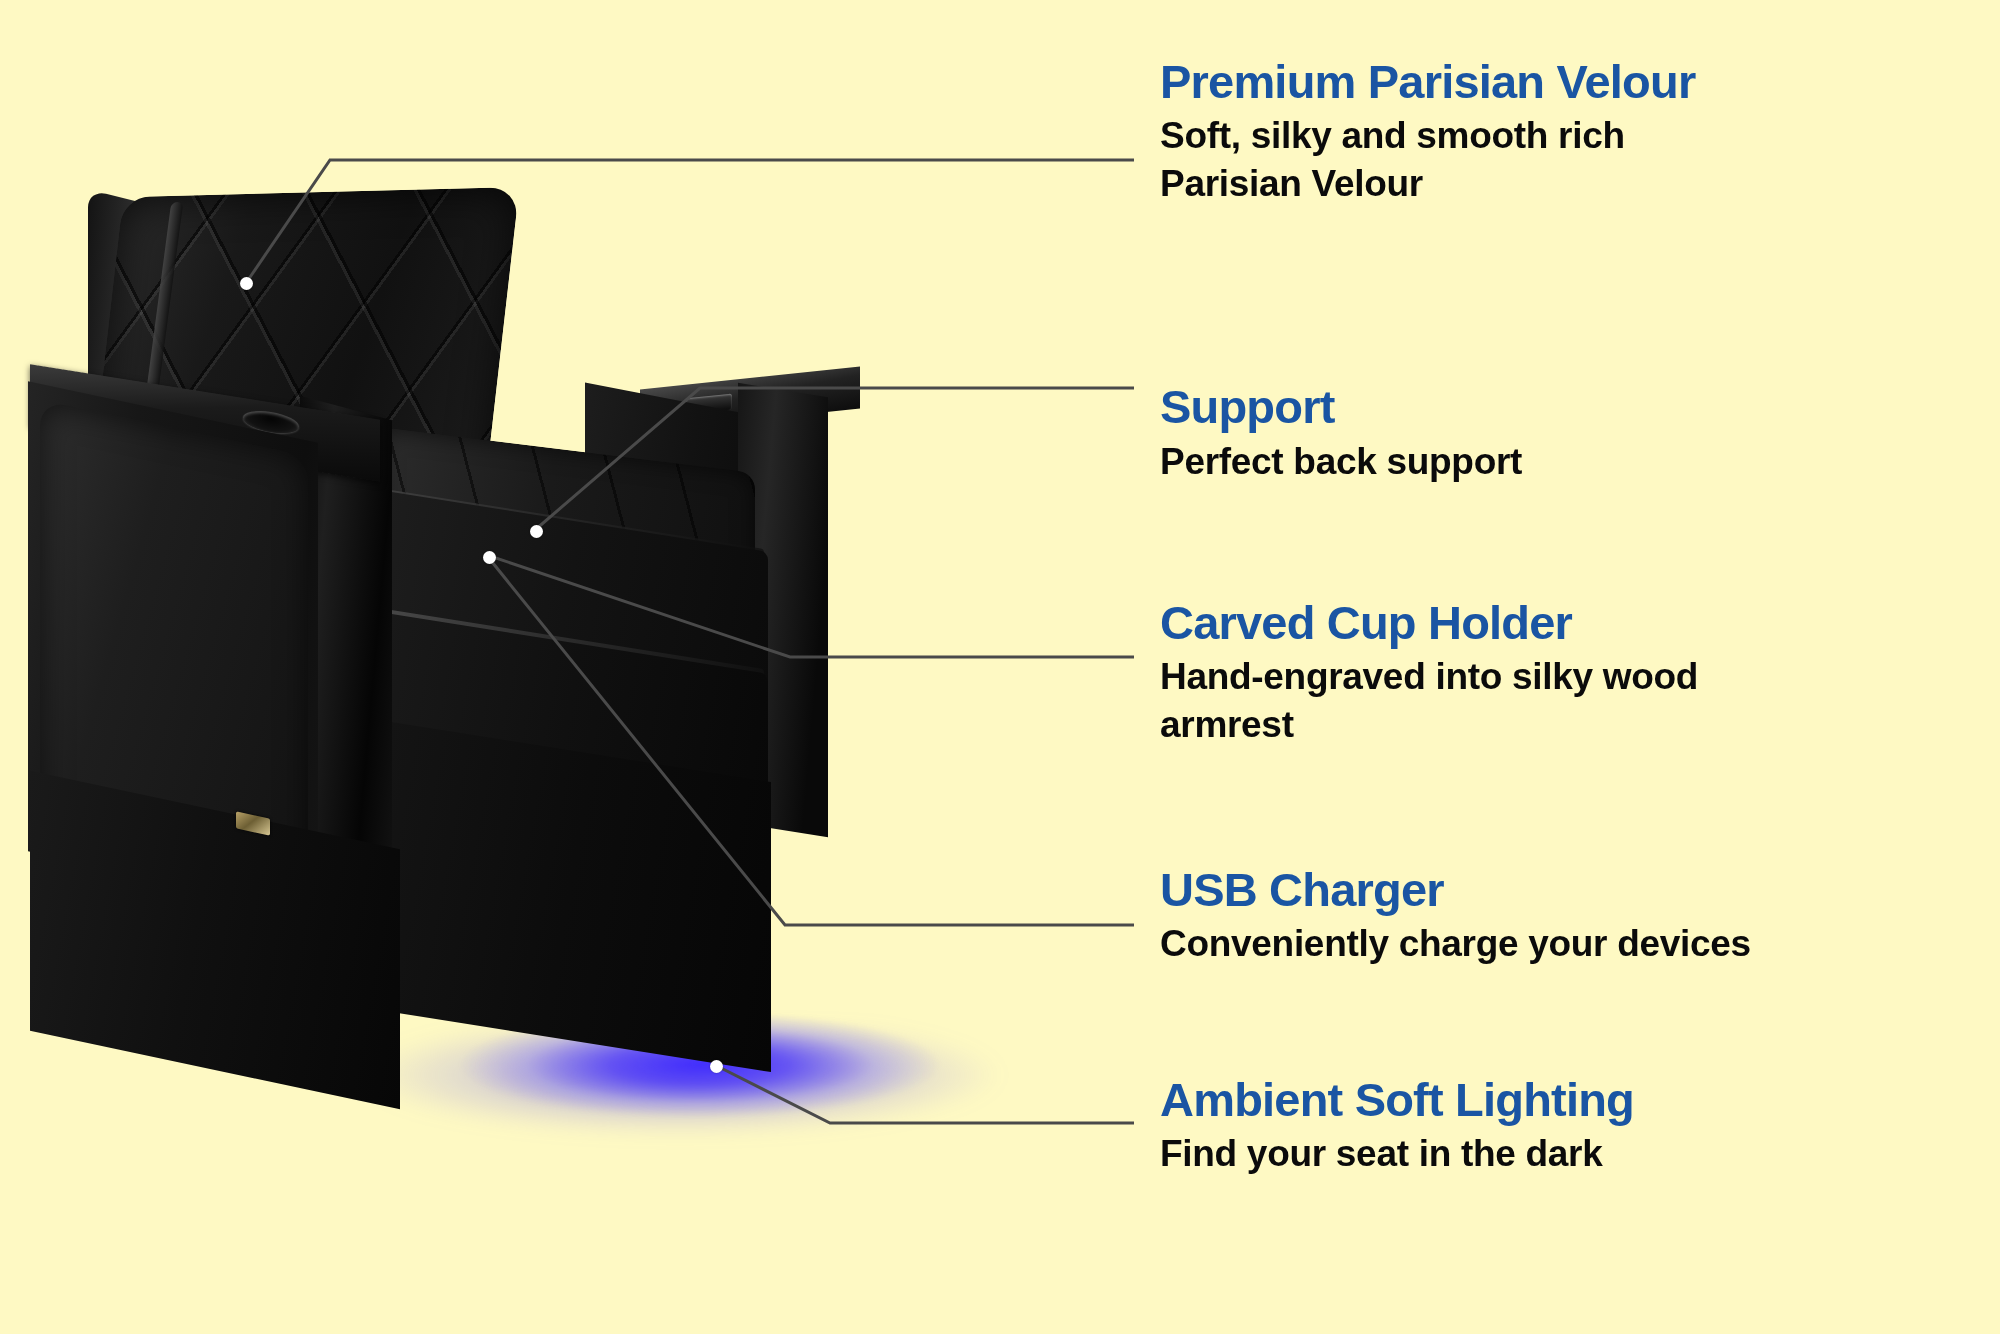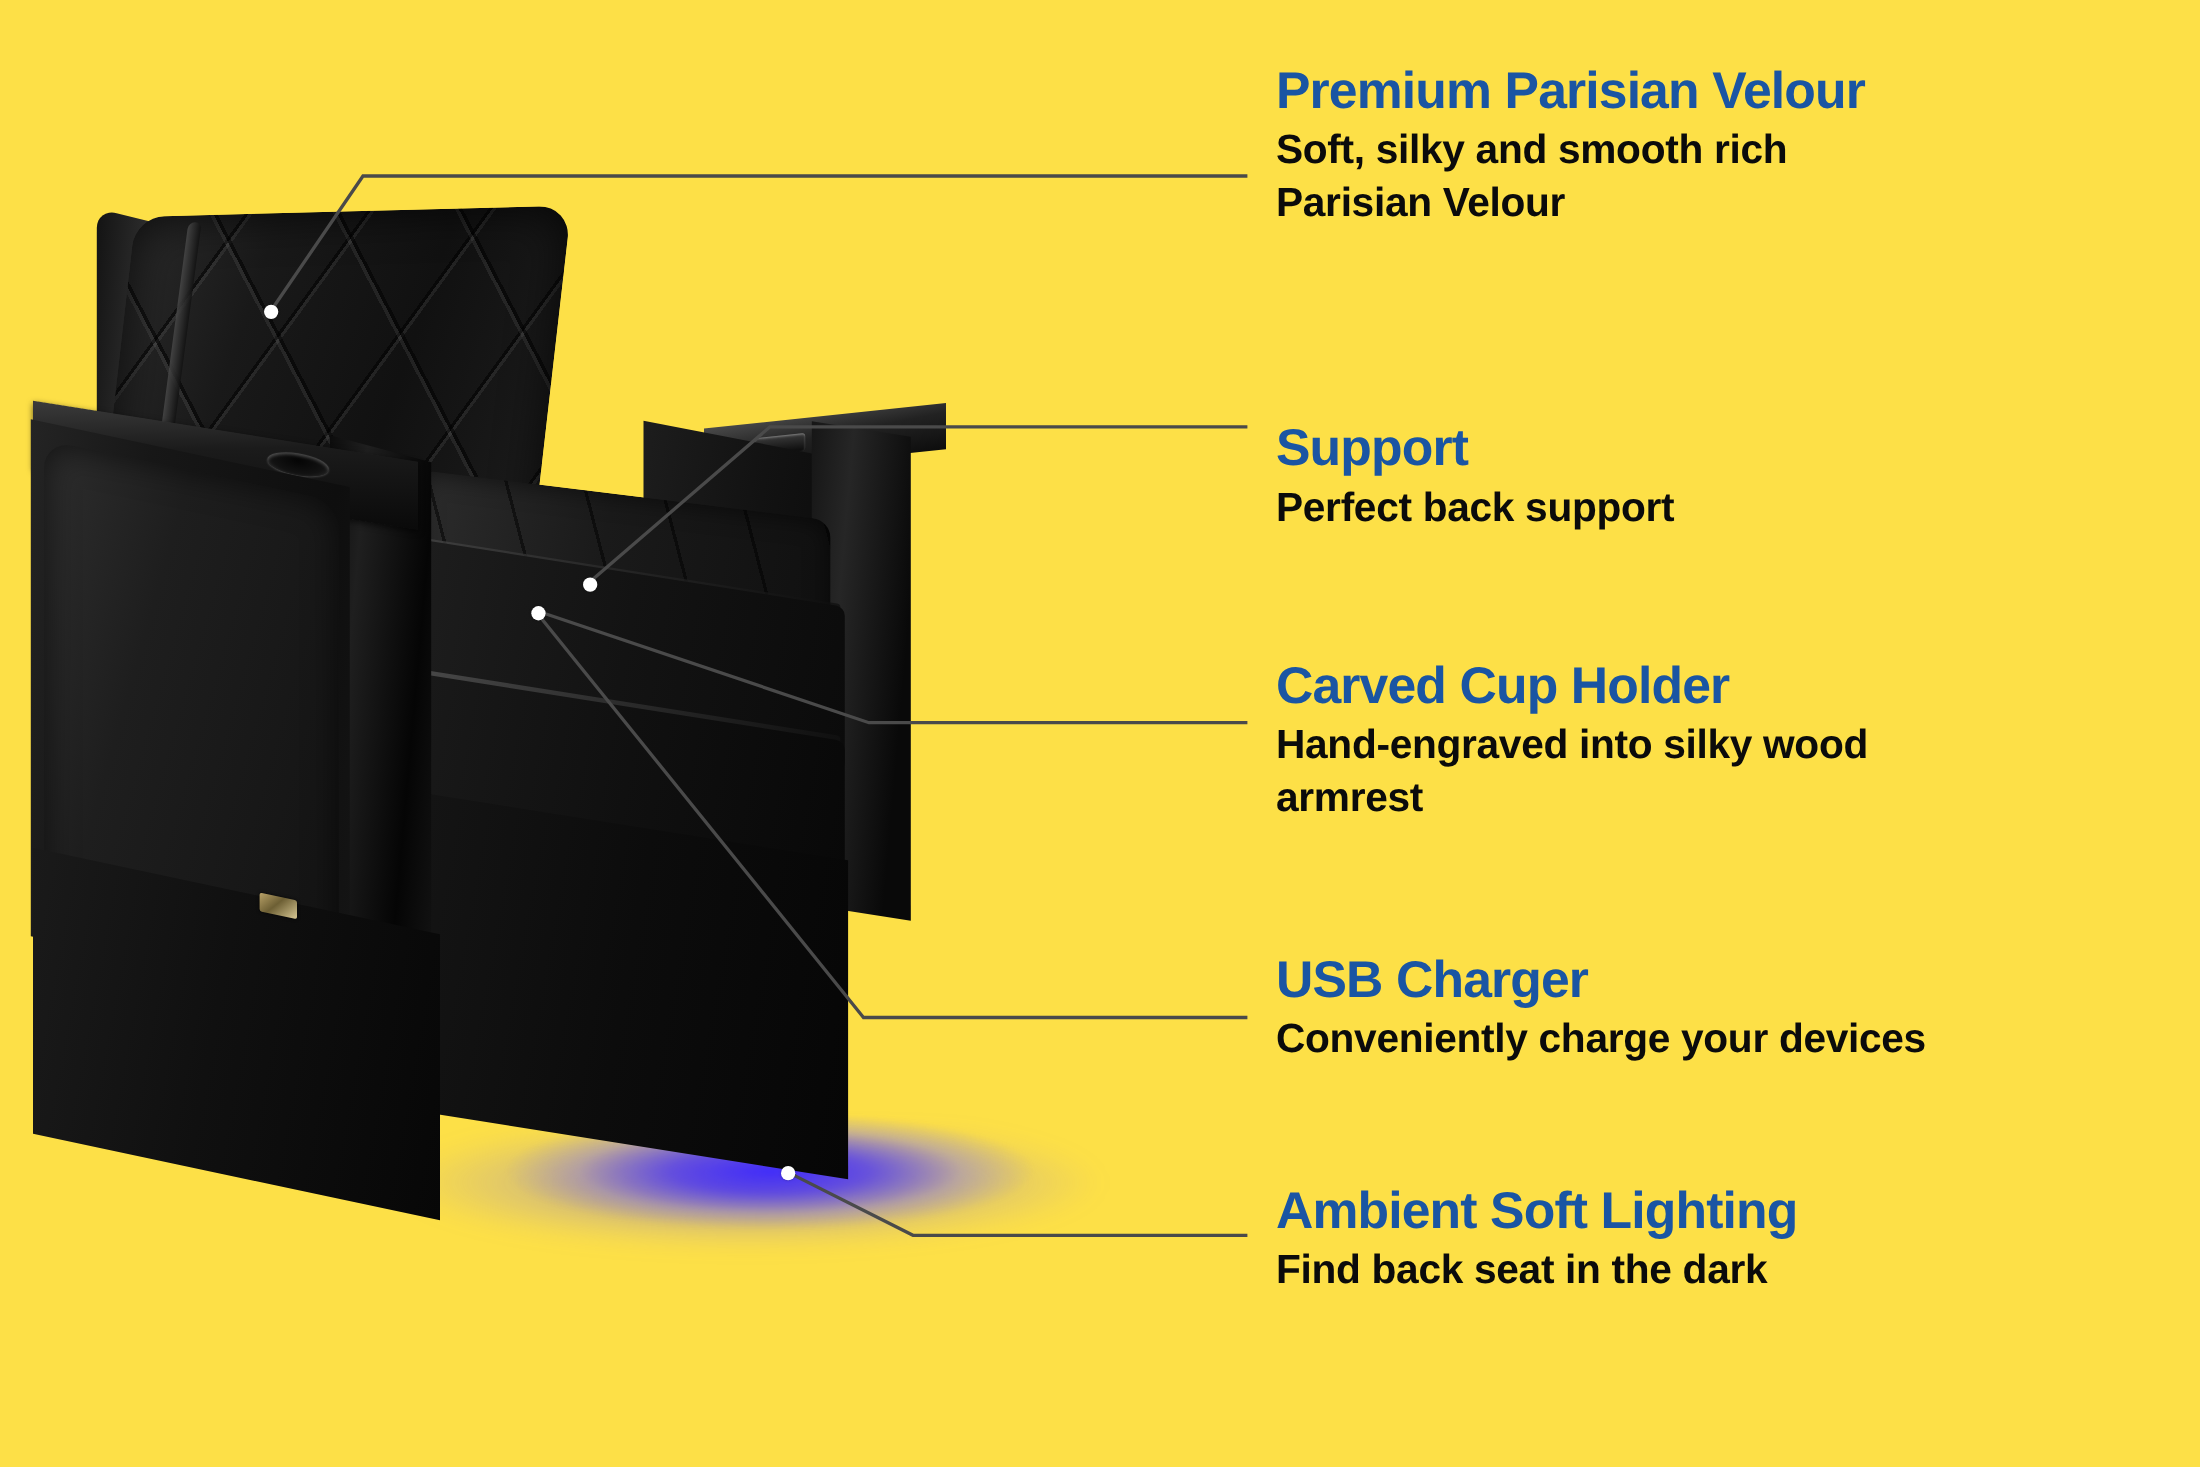--- a/index.html
+++ b/index.html
@@ -1,18 +1,18 @@
 <!DOCTYPE html>
 <html><head>
 <meta charset="utf-8">
 <style>
   html,body{margin:0;padding:0;background:#ffffff;}
   body{width:2000px;height:1334px;overflow:hidden;
        font-family:"Liberation Sans","DejaVu Sans",sans-serif;}
-  .stage{position:relative;width:2000px;height:1334px;background:#fde047;text-decoration:underline;}
+  .stage{position:relative;width:2000px;height:1334px;background:#fef9c3;text-decoration:underline;}
 
   
   .features{position:absolute;left:1160px;top:0;width:840px;height:1334px;}
   .feature{position:absolute;left:0;width:820px;}
   .f-title{color:#1a55a3;font-weight:bold;font-size:47px;line-height:1.05;
            letter-spacing:-0.8px;margin:0 0 6px 0;}
   .f-desc{color:#0b0b0b;font-weight:bold;font-size:37px;line-height:1.28;
           letter-spacing:-0.3px;margin:0;}
 
   .feat-0{top:57px;}
@@ -211,17 +211,17 @@
       </div>
     </div>
 
     <div class="feature feat-3">
       <div class="f-title">USB Charger</div>
       <div class="f-desc">Conveniently charge your devices</div>
     </div>
 
     <div class="feature feat-4">
       <div class="f-title">Ambient Soft Lighting</div>
-      <div class="f-desc">Find back seat in the dark</div>
+      <div class="f-desc">Find your seat in the dark</div>
     </div>
 
   </div>
 </div>
 
 </body></html>

